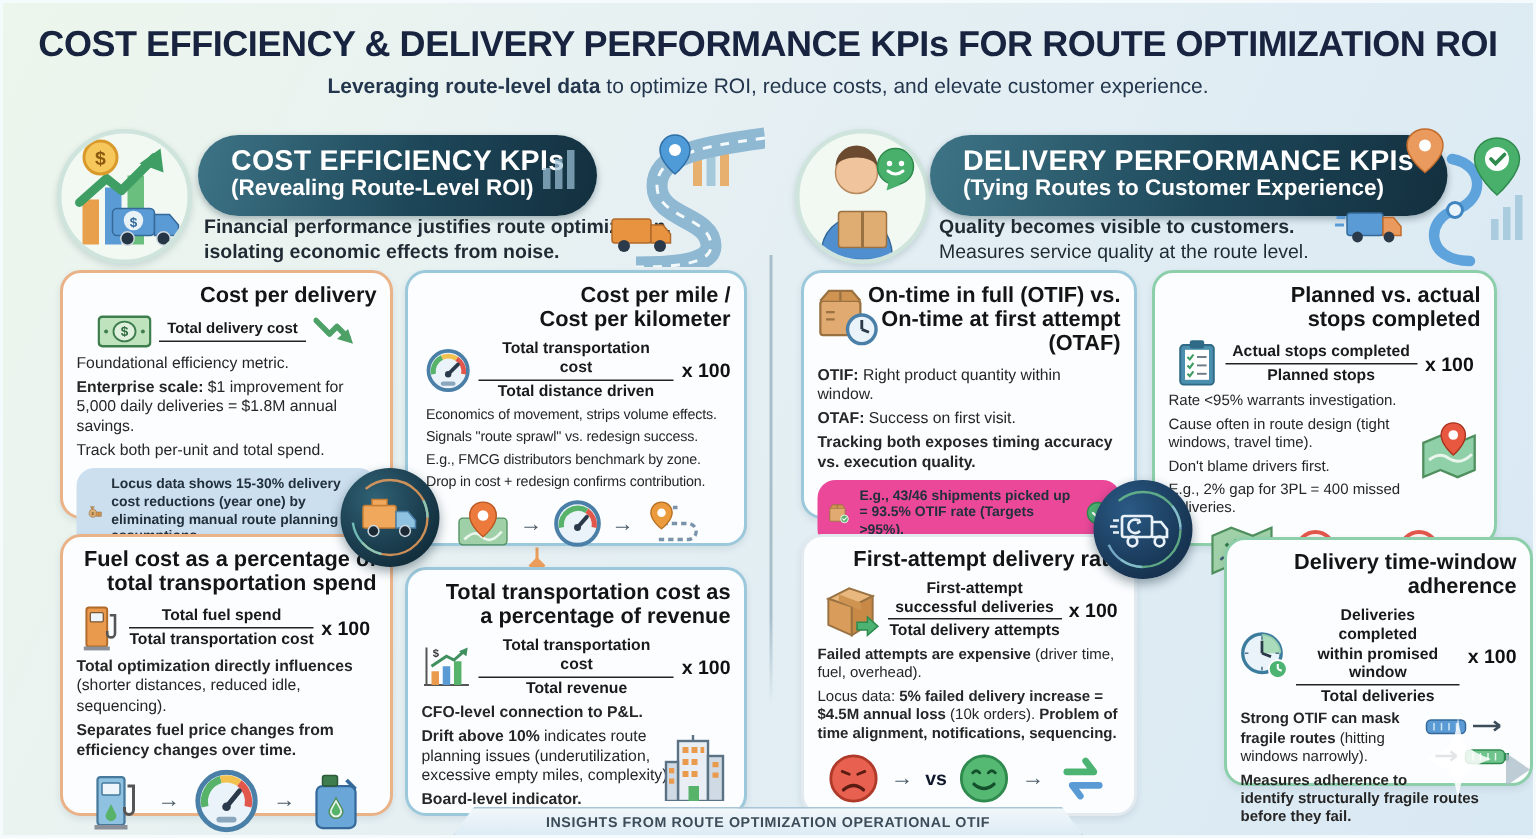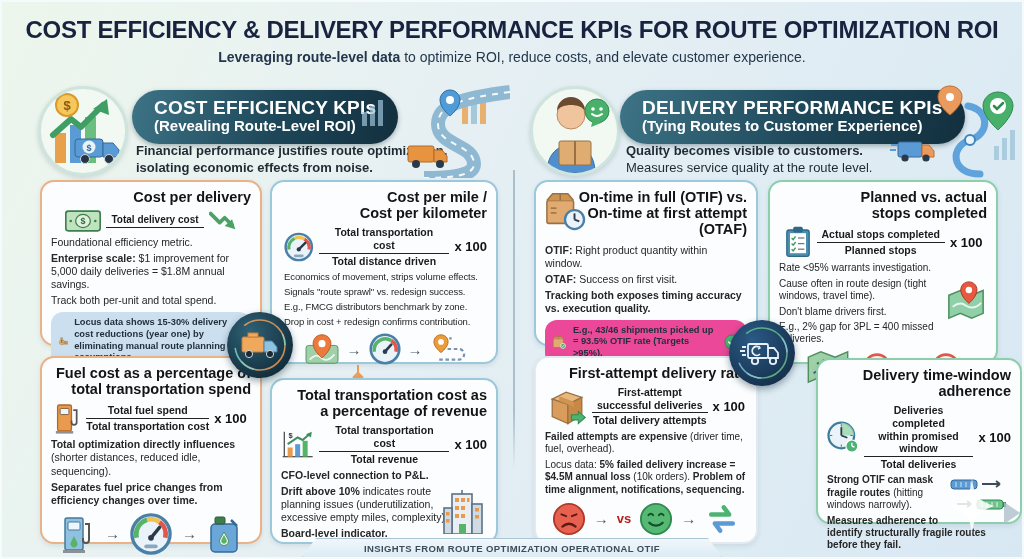--- a/index.html
+++ b/index.html
@@ -48,21 +48,21 @@
   .body-line .b { font-weight:bold;text-align:center; }
   .fs95 .body-line { font-size:9.5px; letter-spacing:-0.1px; }
   .fs10 .body-line { font-size:10px; }
 
   .callout { display:flex; align-items:center; gap:6px; margin-top:5px;
     background:#ccdfef; border-radius:12px; padding:5px 7px; }
   .callout .txt { font-size:9.3px; font-weight:bold; line-height:1.25; color:#22303c; }
 
   .icon-row { display:flex; align-items:center; justify-content:center; gap:7px; margin-top:6px; }
   .arrow { font-size:15px; font-weight:bold; color:#4a5a66; }
-  .vs { font-size:13px; font-weight:800; color:#b91c1c; }
+  .vs { font-size:13px; font-weight:800; color:#0f172a; }
 
   
   .kpi-circle { position:absolute; width:66px; height:66px; border-radius:50%;
     display:flex; align-items:center; justify-content:center; z-index:5;
     box-shadow:0 3px 7px rgba(10,35,50,.4); }
   .kpi-circle.teal { background:radial-gradient(circle at 35% 30%,#2f6175,#132f3e 75%); }
   .kpi-circle.blue { background:radial-gradient(circle at 35% 30%,#2a5a85,#16324f 75%); }
 
   .divider { position:absolute; left:511px; top:168px; width:2px; height:300px;
     background:linear-gradient(#a9bfcc 80%, rgba(169,191,204,0)); }

